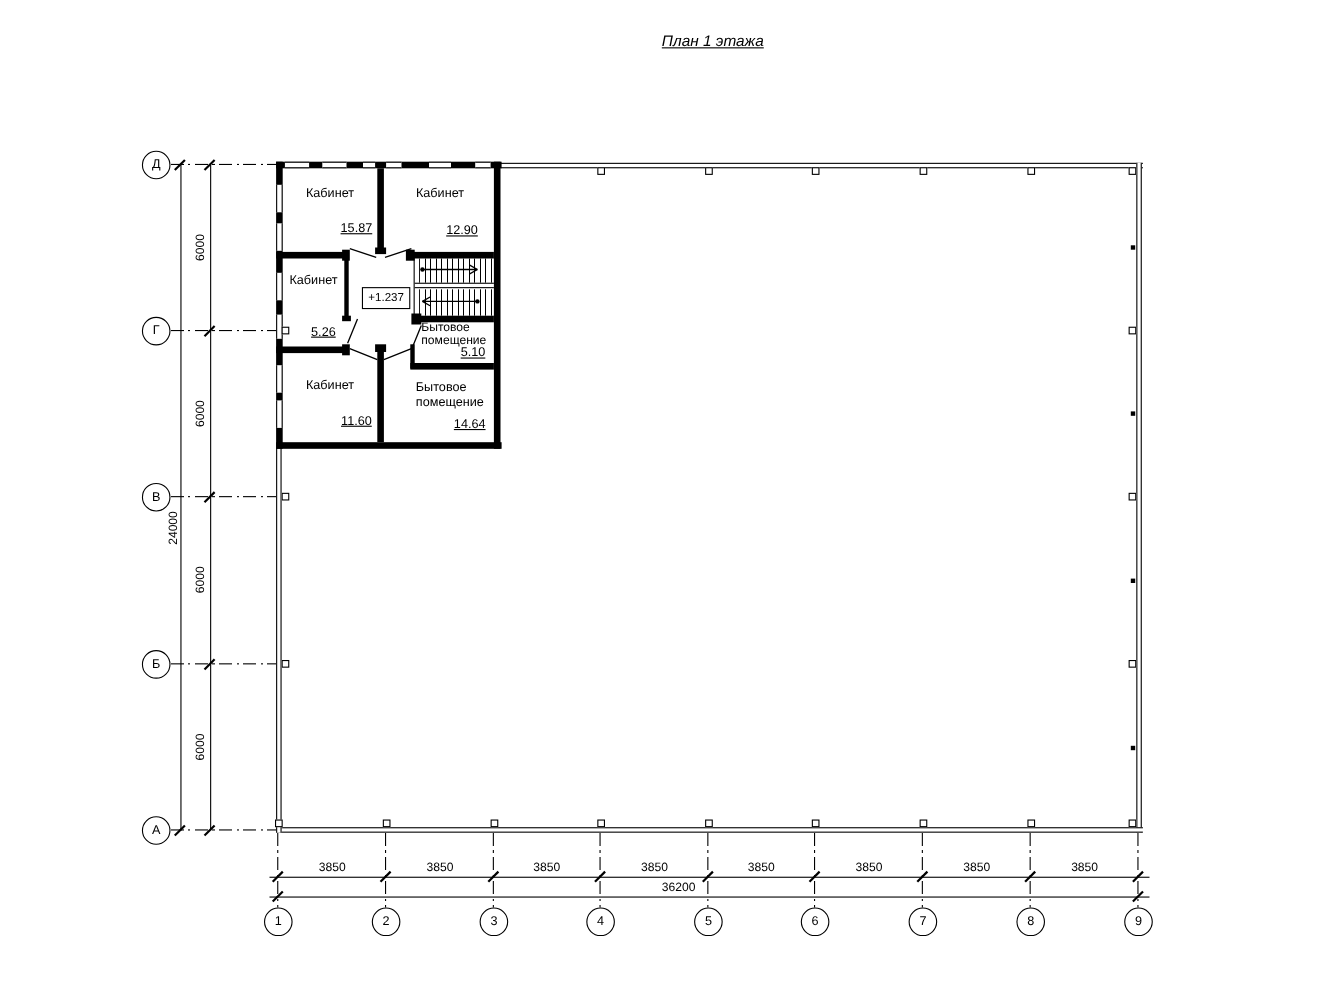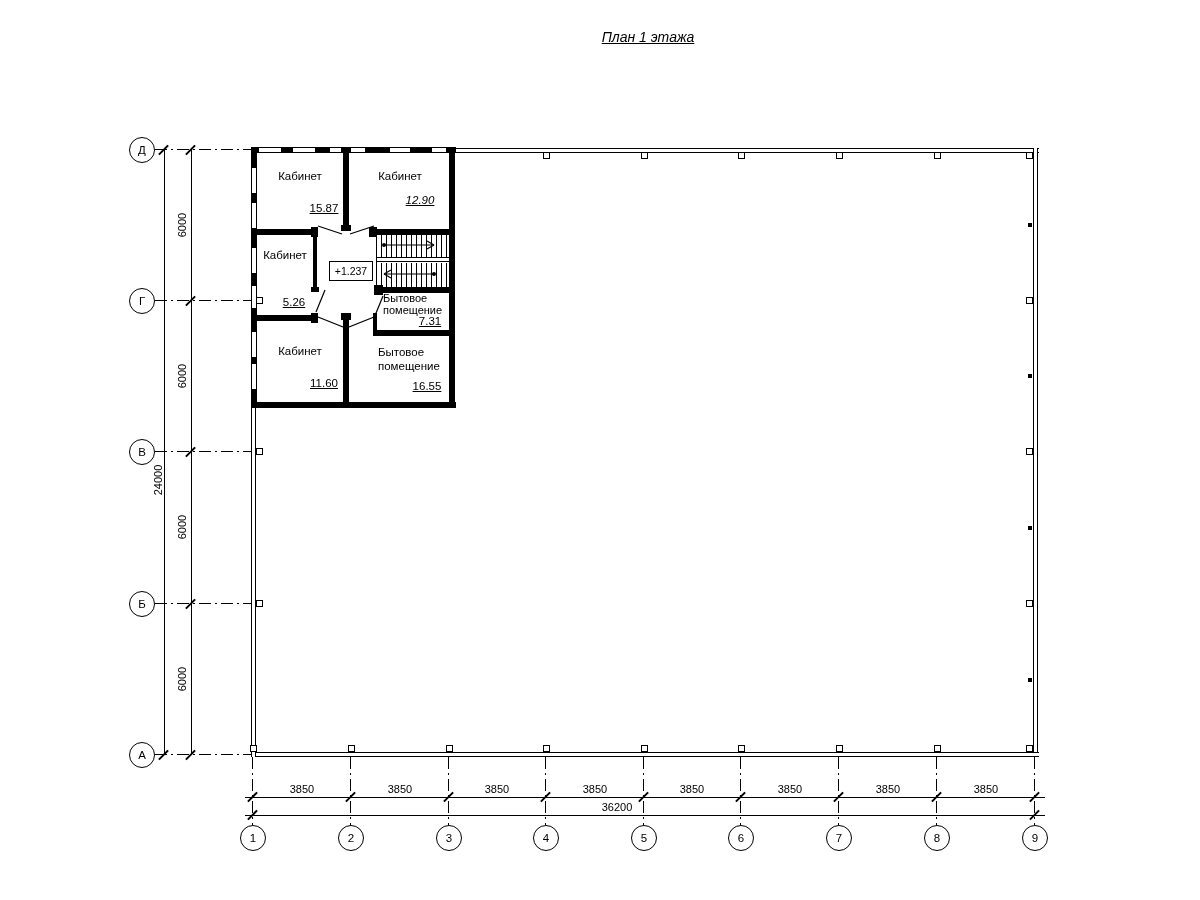--- a/index.html
+++ b/index.html
@@ -143,29 +143,29 @@
   <div class="sqf" style="left:1028px;top:374px;"></div>
   <div class="sqf" style="left:1028px;top:526px;"></div>
   <div class="sqf" style="left:1028px;top:678px;"></div>
   <div class="sq" style="left:256px;top:297px;"></div>
   <div class="sq" style="left:256px;top:448px;"></div>
   <div class="sq" style="left:256px;top:600px;"></div>
 
   <div class="rlabel" style="left:300px;top:170px;">Кабинет</div>
   <div class="alabel" style="left:324px;top:202px;">15.87</div>
   <div class="rlabel" style="left:400px;top:170px;">Кабинет</div>
-  <div class="alabel" style="left:420px;top:194px;font-style:italic;">12.90</div>
+  <div class="alabel" style="left:420px;top:204px;">12.90</div>
   <div class="rlabel" style="left:285px;top:249px;">Кабинет</div>
   <div class="alabel" style="left:294px;top:296px;">5.26</div>
   <div class="rlabel" style="left:300px;top:345px;">Кабинет</div>
   <div class="alabel" style="left:324px;top:377px;">11.60</div>
   <div class="rlabel2" style="left:383px;top:292px;width:66px;">Бытовое помещение</div>
-  <div class="alabel" style="left:430px;top:315px;">7.31</div>
+  <div class="alabel" style="left:430px;top:315px;">5.10</div>
   <div class="rlabel2" style="left:378px;top:345px;width:72px;font-size:11.5px;line-height:14px;">Бытовое помещение</div>
-  <div class="alabel" style="left:427px;top:380px;">16.55</div>
+  <div class="alabel" style="left:427px;top:380px;">14.64</div>
 
   <div class="vl" style="left:164px;top:150px;height:605px;"></div>
   <div class="vl" style="left:191px;top:150px;height:605px;"></div>
   <div class="tick" style="left:184px;top:149px;"></div>
   <div class="tick" style="left:184px;top:300px;"></div>
   <div class="tick" style="left:184px;top:451px;"></div>
   <div class="tick" style="left:184px;top:603px;"></div>
   <div class="tick" style="left:184px;top:754px;"></div>
   <div class="tick" style="left:157px;top:149px;"></div>
   <div class="tick" style="left:157px;top:754px;"></div>

